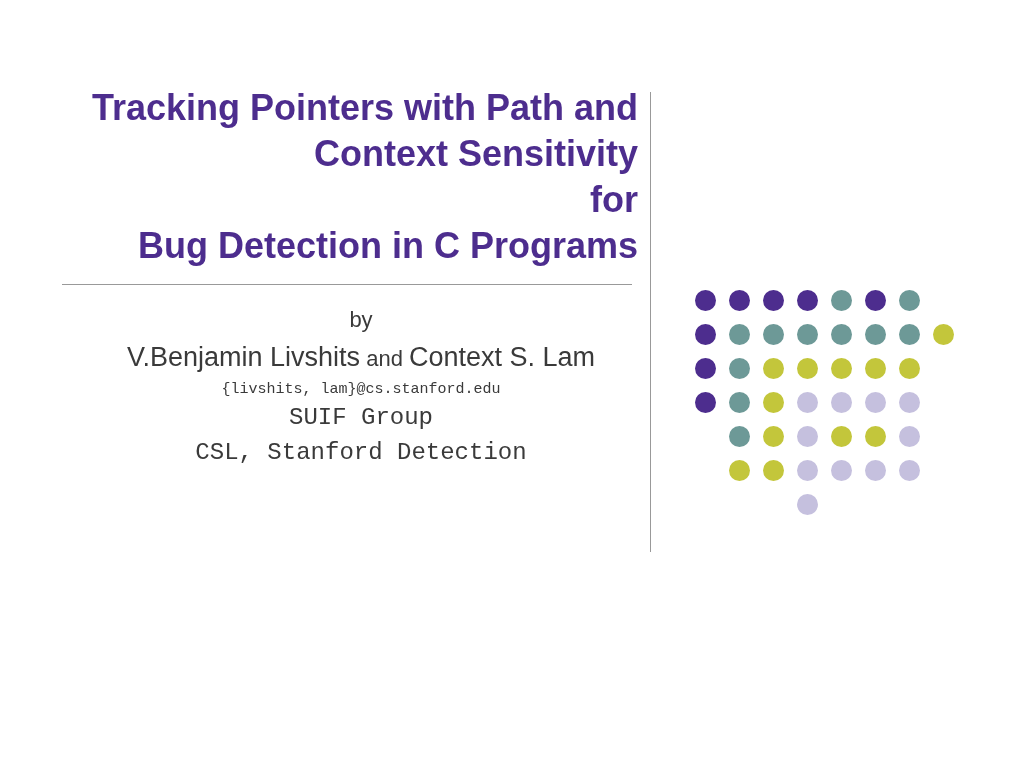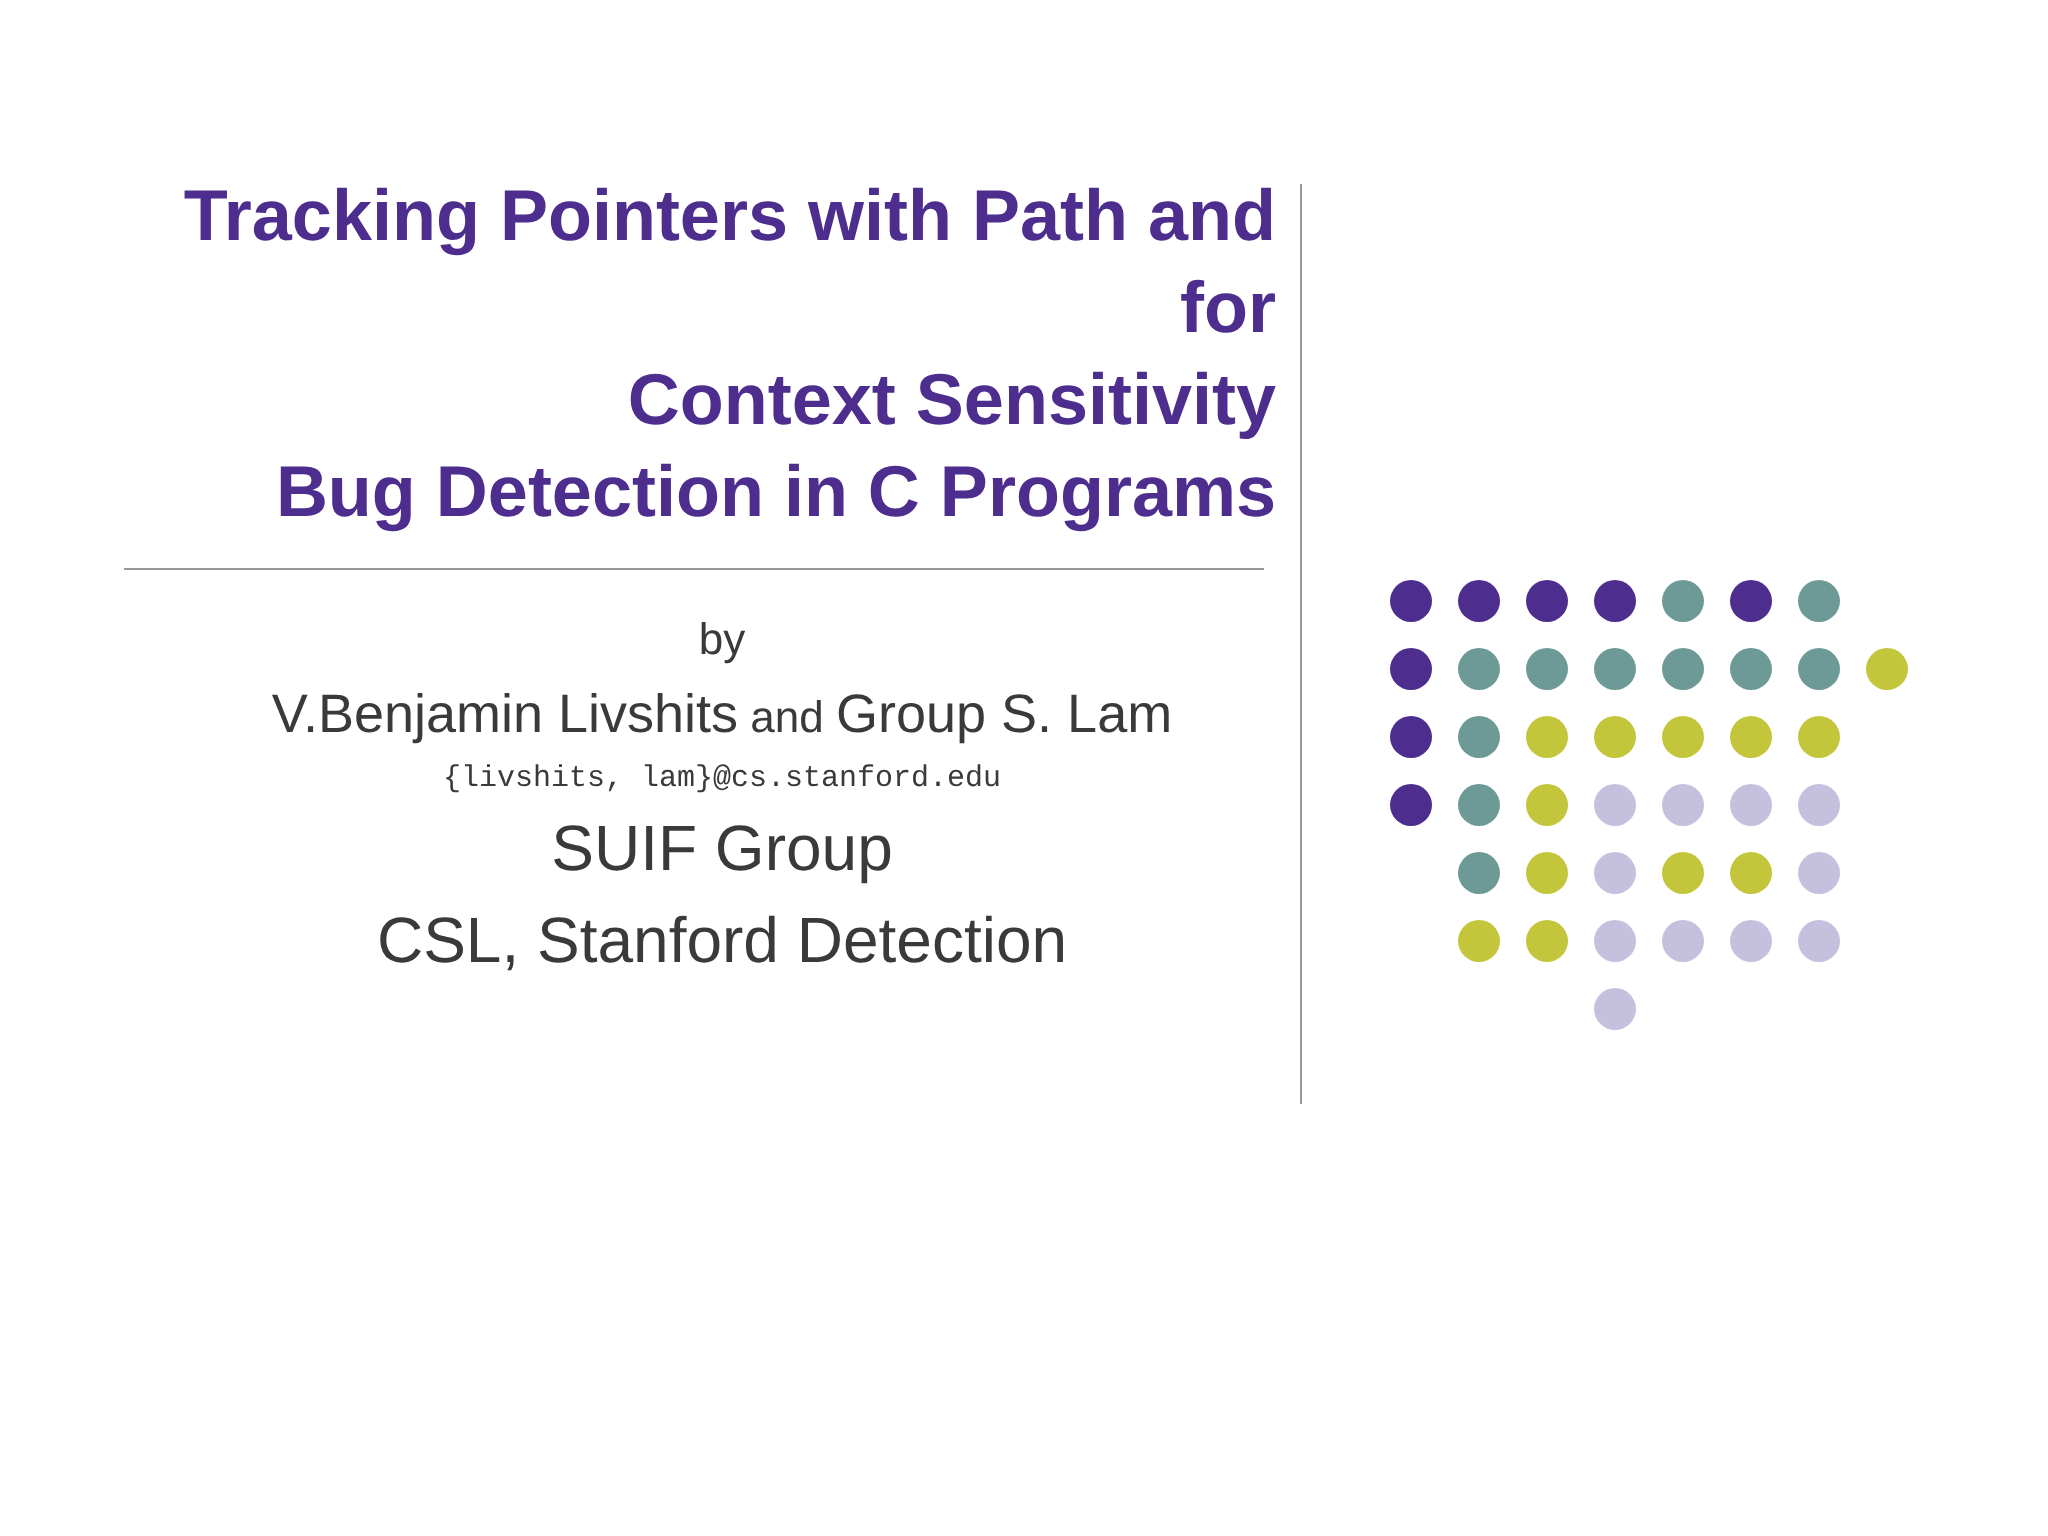--- a/index.html
+++ b/index.html
@@ -70,22 +70,22 @@
     }
     .authors-and {
       font-size: 22px;
     }
     .email-line {
       font-family: "Courier New", Courier, monospace;
       font-size: 15px;
       margin-top: 2px;
     }
     .group-line, .affiliation-line {
-      font-size: 32px;
-      font-family: Liberation Sans, sans-serif;
+      font-size: 24px;
+      font-family: Liberation Mono, monospace;
     }
     .dot-grid {
       position: absolute;
       top: 290px;
       left: 695px;
     }
     .dot-row {
       display: flex;
       gap: 13px;
       margin-bottom: 13px;
@@ -101,32 +101,32 @@
     .c-olive { background: #c3c63b; }
     .c-lilac { background: #c5c0de; }
   </style>
 </head>
 <body>
 
 <div class="slide">
 
   <div class="title-block">
     <div class="title-line">Tracking Pointers with Path and</div>
+    <div class="title-line">Context Sensitivity</div>
     <div class="title-line">for</div>
-    <div class="title-line">Context Sensitivity</div>
     <div class="title-line">Bug Detection in C Programs</div>
   </div>
 
   <div class="horizontal-rule"></div>
   <div class="vertical-rule"></div>
 
   <div class="author-block">
     <div class="by-line">by</div>
     <div class="authors-line">
-      <span>V.Benjamin Livshits</span><span class="authors-and"> and </span><span>Group S. Lam</span>
+      <span>V.Benjamin Livshits</span><span class="authors-and"> and </span><span>Context S. Lam</span>
     </div>
     <div class="email-line">{livshits, lam}@cs.stanford.edu</div>
     <div class="group-line">SUIF Group</div>
     <div class="affiliation-line">CSL, Stanford Detection</div>
   </div>
 
   <div class="dot-grid">
     <div class="dot-row" style="--off:0">
       <span class="dot c-purple"></span>
       <span class="dot c-purple"></span>

